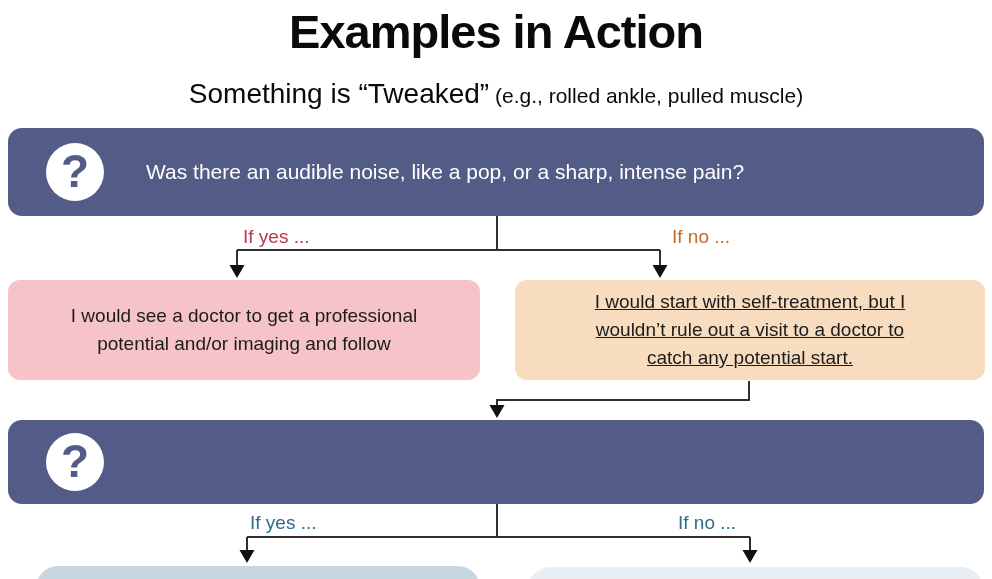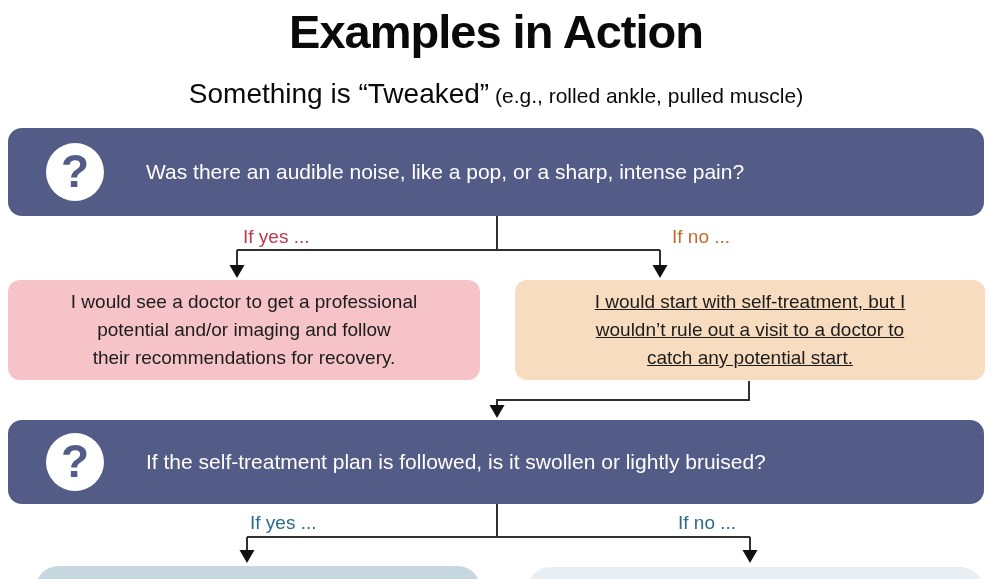--- a/index.html
+++ b/index.html
@@ -86,34 +86,30 @@
       <div>Was there an audible noise, like a pop, or a sharp, intense pain?</div>
     </div>
   </div>
 
   <div class="branch-label lbl-yes1">If yes ...</div>
   <div class="branch-label lbl-no1">If no ...</div>
 
   <div class="answer yes">
     <div>I would see a doctor to get a professional</div>
     <div>potential and/or imaging and follow</div>
-    <div>their recommendations for recovery.</div>
   </div>
   <div class="answer no">
     <div>I would start with self-treatment, but I</div>
     <div>wouldn’t rule out a visit to a doctor to</div>
     <div>catch any potential start.</div>
   </div>
 
   <div class="banner q2">
     <div class="qicon">
       <span>?</span>
-    </div>
-    <div class="qtext">
-      <div>If the self-treatment plan is followed, is it swollen or lightly bruised?</div>
     </div>
   </div>
 
   <div class="branch-label lbl-yes2">If yes ...</div>
   <div class="branch-label lbl-no2">If no ...</div>
 
   <div class="bottom-box left"></div>
   <div class="bottom-box right"></div>
 
 </div>

